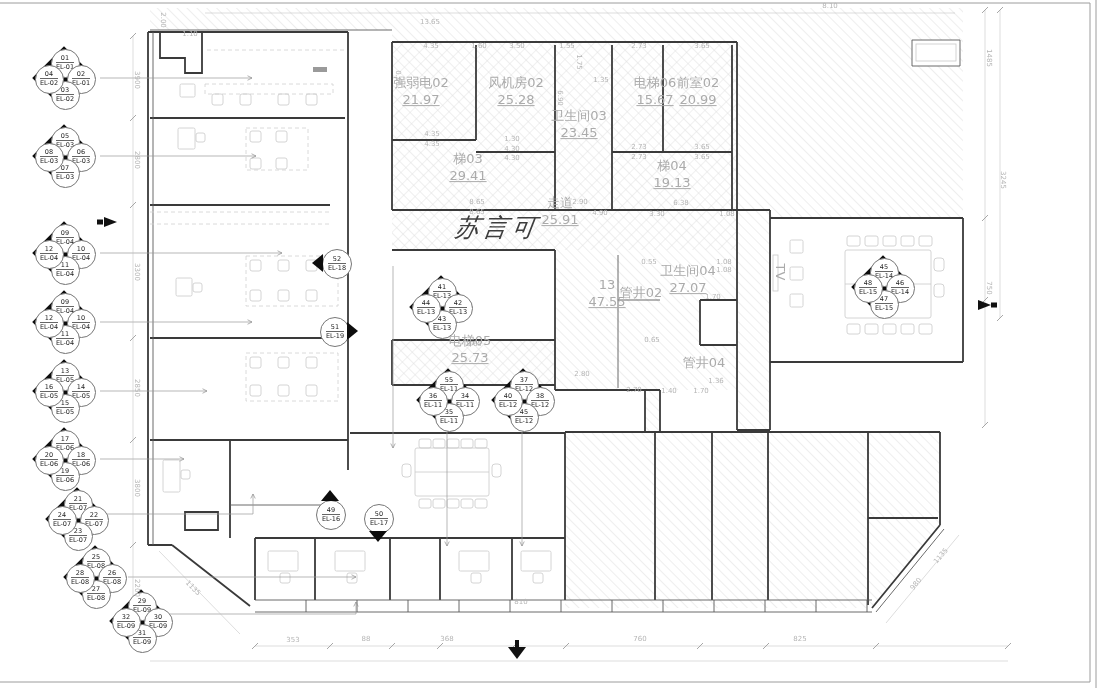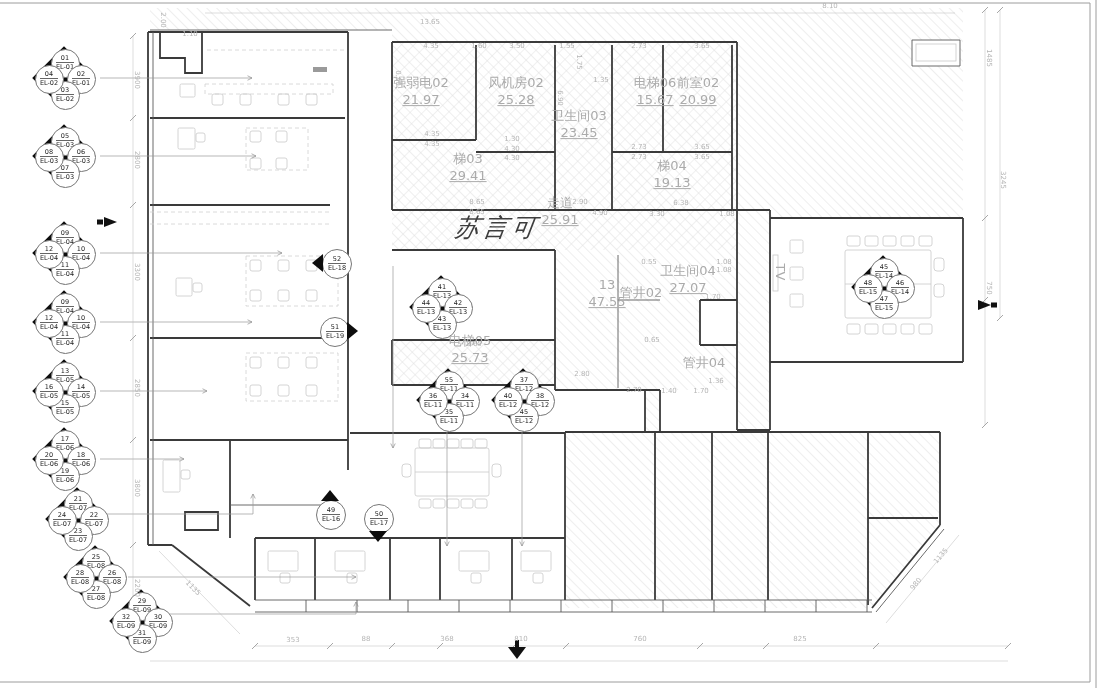--- a/index.html
+++ b/index.html
@@ -597,21 +597,21 @@
       <div class="dim" style="left: 137px; top: 272px; transform: translate(-50%, -50%) rotate(90deg);">3300</div>
       <div class="dim" style="left: 137px; top: 388px; transform: translate(-50%, -50%) rotate(90deg);">2850</div>
       <div class="dim" style="left: 137px; top: 488px; transform: translate(-50%, -50%) rotate(90deg);">3800</div>
       <div class="dim" style="left: 137px; top: 588px; transform: translate(-50%, -50%) rotate(90deg);">2200</div>
       <div class="dim" style="left: 989px; top: 58px; transform: translate(-50%, -50%) rotate(90deg);">1485</div>
       <div class="dim" style="left: 1003px; top: 180px; transform: translate(-50%, -50%) rotate(90deg);">3245</div>
       <div class="dim" style="left: 989px; top: 288px; transform: translate(-50%, -50%) rotate(90deg);">750</div>
       <div class="dim" style="left: 293px; top: 640px;">353</div>
       <div class="dim" style="left: 366px; top: 639px;">88</div>
       <div class="dim" style="left: 447px; top: 639px;">368</div>
-      <div class="dim" style="left: 521px; top: 639px;">810</div>
+      <div class="dim" style="left: 521px; top: 602px;">810</div>
       <div class="dim" style="left: 640px; top: 639px;">760</div>
       <div class="dim" style="left: 800px; top: 639px;">825</div>
       <div class="dim" style="left: 916px; top: 584px; transform: translate(-50%, -50%) rotate(-50deg);">980</div>
       <div class="dim" style="left: 941px; top: 556px; transform: translate(-50%, -50%) rotate(-50deg);">1135</div>
       <div class="dim" style="left: 193px; top: 588px; transform: translate(-50%, -50%) rotate(46deg);">1135</div>
     </div>
 
 </div>
 
 </body></html>

